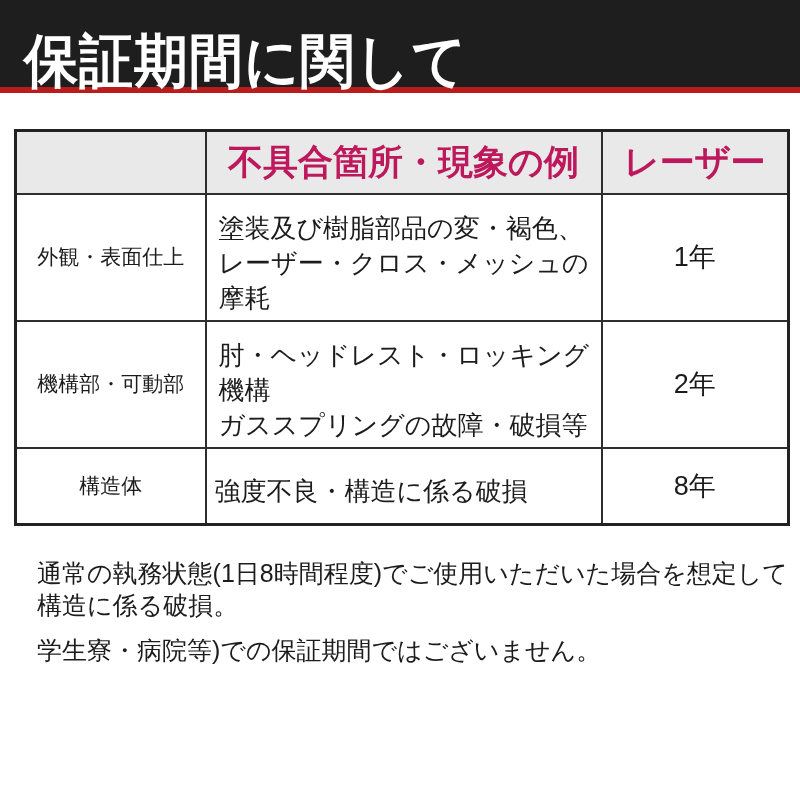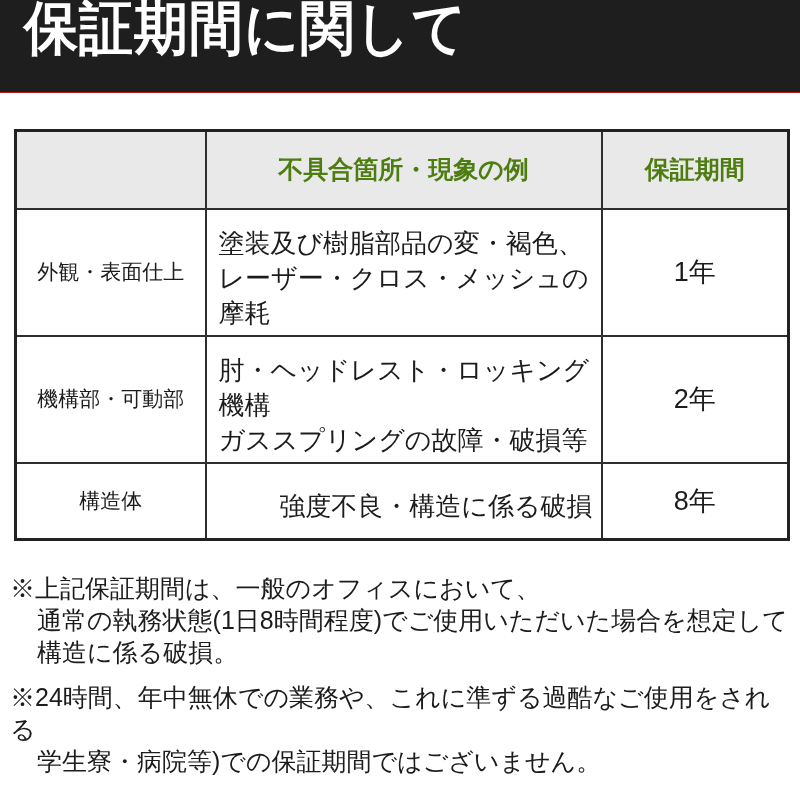--- a/index.html
+++ b/index.html
@@ -19,23 +19,23 @@
     height: 800px;
     background: #ffffff;
     box-sizing: border-box;
   }
 
   
   .title-bar {
     width: 800px;
     height: 93px;
     background: #1e1e1e;
-    border-bottom: 1px solid #b91c1c;
+    border-bottom: 6px solid #b91c1c;
     display: flex;
-    align-items: flex-start;
+    align-items: flex-end;
     box-sizing: border-box;
     padding-left: 24px;
   }
   .title-bar h1 {
     margin: 0;
     color: #ffffff;
     font-size: 54px;
     font-weight: 900;
     letter-spacing: 1px;
     line-height: 1;
@@ -50,41 +50,41 @@
     margin: 36px 13px 0 14px;
     border: 3px solid #222222;
   }
   .warranty-table th,
   .warranty-table td {
     border: 2px solid #2e2e2e;
     box-sizing: border-box;
     vertical-align: middle;
   }
   .warranty-table thead th {
-    height: 78px;
+    height: 63px;
     background: #e9e9e9;
-    font-size: 25px;
+    font-size: 35px;
     font-weight: bold;
     text-align: center;
-    color: #4d7c0f;
+    color: #be185d;
   }
   .warranty-table tbody tr.row-tall td { height: 89px; }
   .warranty-table tbody tr.row-short td { height: 77px; }
   td.cat {
     text-align: center;
     font-size: 21px;
     background: #ffffff;
   }
   td.desc {
     font-size: 26px;
     line-height: 35px;
     padding: 16px 8px 4px 12px;
     background: #ffffff;
   }
-  td.desc.centered { text-align: right; padding-left: 8px; }
+  td.desc.centered { text-align: left; padding-left: 8px; }
   td.period {
     text-align: center;
     font-size: 27px;
     background: #ffffff;
     margin-top: 32px;
   }
 
   
   .notes {
     margin: 31px 8px 0 10px;
@@ -108,21 +108,21 @@
   <table class="warranty-table">
     <colgroup>
       <col style="width:190px">
       <col style="width:396px">
       <col style="width:187px">
     </colgroup>
     <thead>
       <tr>
         <th></th>
         <th>不具合箇所・現象の例</th>
-        <th>保証期間</th>
+        <th>レーザー</th>
       </tr>
     </thead>
     <tbody>
       <tr class="row-tall">
         <td class="cat">外観・表面仕上</td>
         <td class="desc">
           <div class="desc-line">塗装及び樹脂部品の変・褐色、</div>
           <div class="desc-line">レーザー・クロス・メッシュの摩耗</div>
         </td>
         <td class="period">1年</td>
@@ -141,26 +141,24 @@
           <div class="desc-line">強度不良・構造に係る破損</div>
         </td>
         <td class="period">8年</td>
       </tr>
     </tbody>
   </table>
 
   <section class="notes">
 
     <p class="note">
-      <span class="note-line">※上記保証期間は、一般のオフィスにおいて、</span>
       <span class="note-line cont">通常の執務状態(1日8時間程度)でご使用いただいた場合を想定して</span>
       <span class="note-line cont">構造に係る破損。</span>
     </p>
 
     <p class="note">
-      <span class="note-line">※24時間、年中無休での業務や、これに準ずる過酷なご使用をされる</span>
       <span class="note-line cont">学生寮・病院等)での保証期間ではございません。</span>
 
     </p>
 
   </section>
 
 </div>
 
 </body></html>

